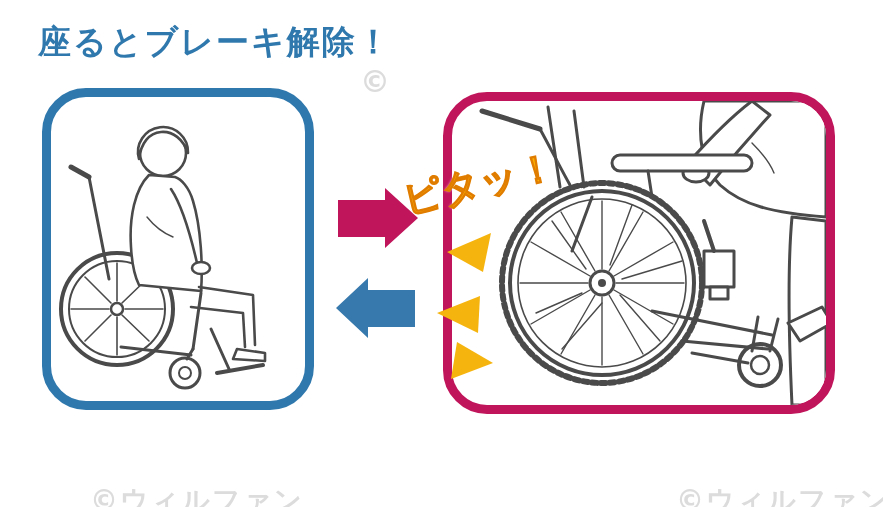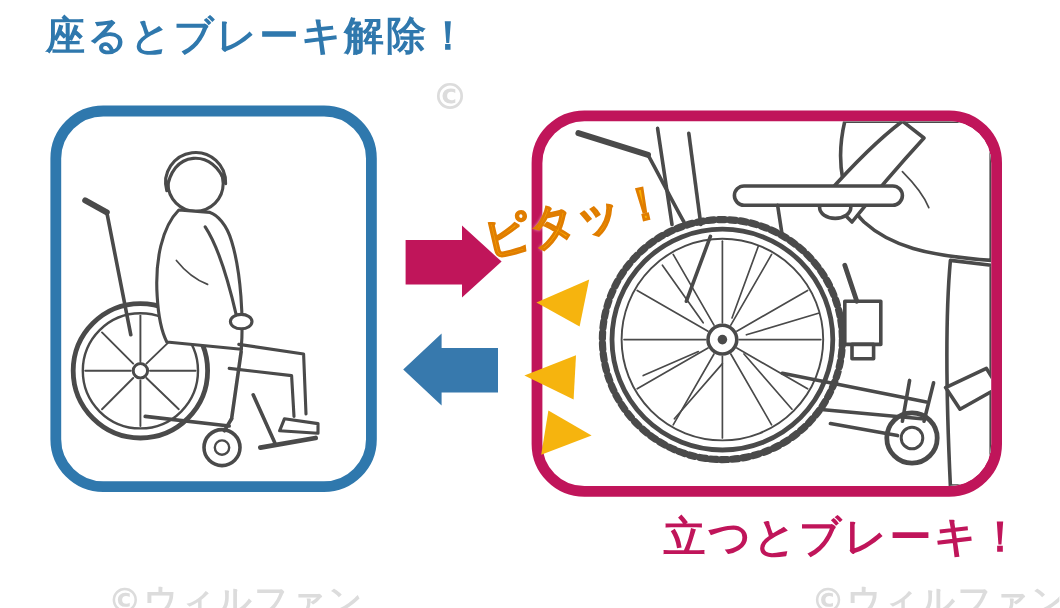--- a/index.html
+++ b/index.html
@@ -1,21 +1,21 @@
 <!DOCTYPE html>
 <html><head>
 <meta charset="utf-8">
 <style>
   html,body{margin:0;padding:0;background:#fff;}
   .canvas{
     position:relative;width:883px;height:507px;background:#ffffff;
     overflow:hidden;font-family:"DejaVu Sans","Liberation Sans",sans-serif;
   }
   .title{position:absolute;margin:0;font-weight:900;letter-spacing:2px;white-space:nowrap;}
-  .title-left{left:38px;top:8px;font-size:33px;color:#2f78ad;}
+  .title-left{left:38px;top:20px;font-size:33px;color:#2f78ad;}
   .title-right{left:553px;top:424px;font-size:35px;color:#c0155a;}
   .panel{position:absolute;background:#fff;border-radius:44px;box-sizing:border-box;overflow:hidden;}
   .panel-left{left:42px;top:88px;width:272px;height:322px;border:9px solid #2f78ad;}
   .panel-right{left:443px;top:92px;width:392px;height:322px;border:9px solid #c0155a;}
   .panel svg{position:absolute;left:0;top:0;width:100%;height:100%;}
   .overlay{position:absolute;left:0;top:0;width:883px;height:507px;pointer-events:none;}
   .sfx{
     position:absolute;left:402px;top:158px;margin:0;
     font-size:38px;font-weight:900;color:#fcb201;white-space:nowrap;
     -webkit-text-stroke:1.2px #e07d00;
@@ -30,21 +30,20 @@
   .wm-bl{left:90px;top:482px;}
   .wm-br{left:676px;top:482px;}
   .line{stroke:#4a4a4a;fill:none;stroke-linecap:round;stroke-linejoin:round;}
 </style>
 </head>
 <body>
 
 <div class="canvas">
 
   <h1 class="title title-left">座るとブレーキ解除！</h1>
-  <h1 class="title title-right">立つとブレーキ！</h1>
 
   <div class="panel panel-left">
     <svg viewBox="0 0 254 304">
 
       <g class="line" stroke-width="3">
         <path d="M 38,80 L 20,70" stroke-width="5"></path>
         <path d="M 38,80 L 58,182"></path>
         <path d="M 92,168 L 152,168" stroke-width="4"></path>
         <path d="M 148,168 L 150,194"></path>
         <path d="M 150,196 L 142,252"></path>

